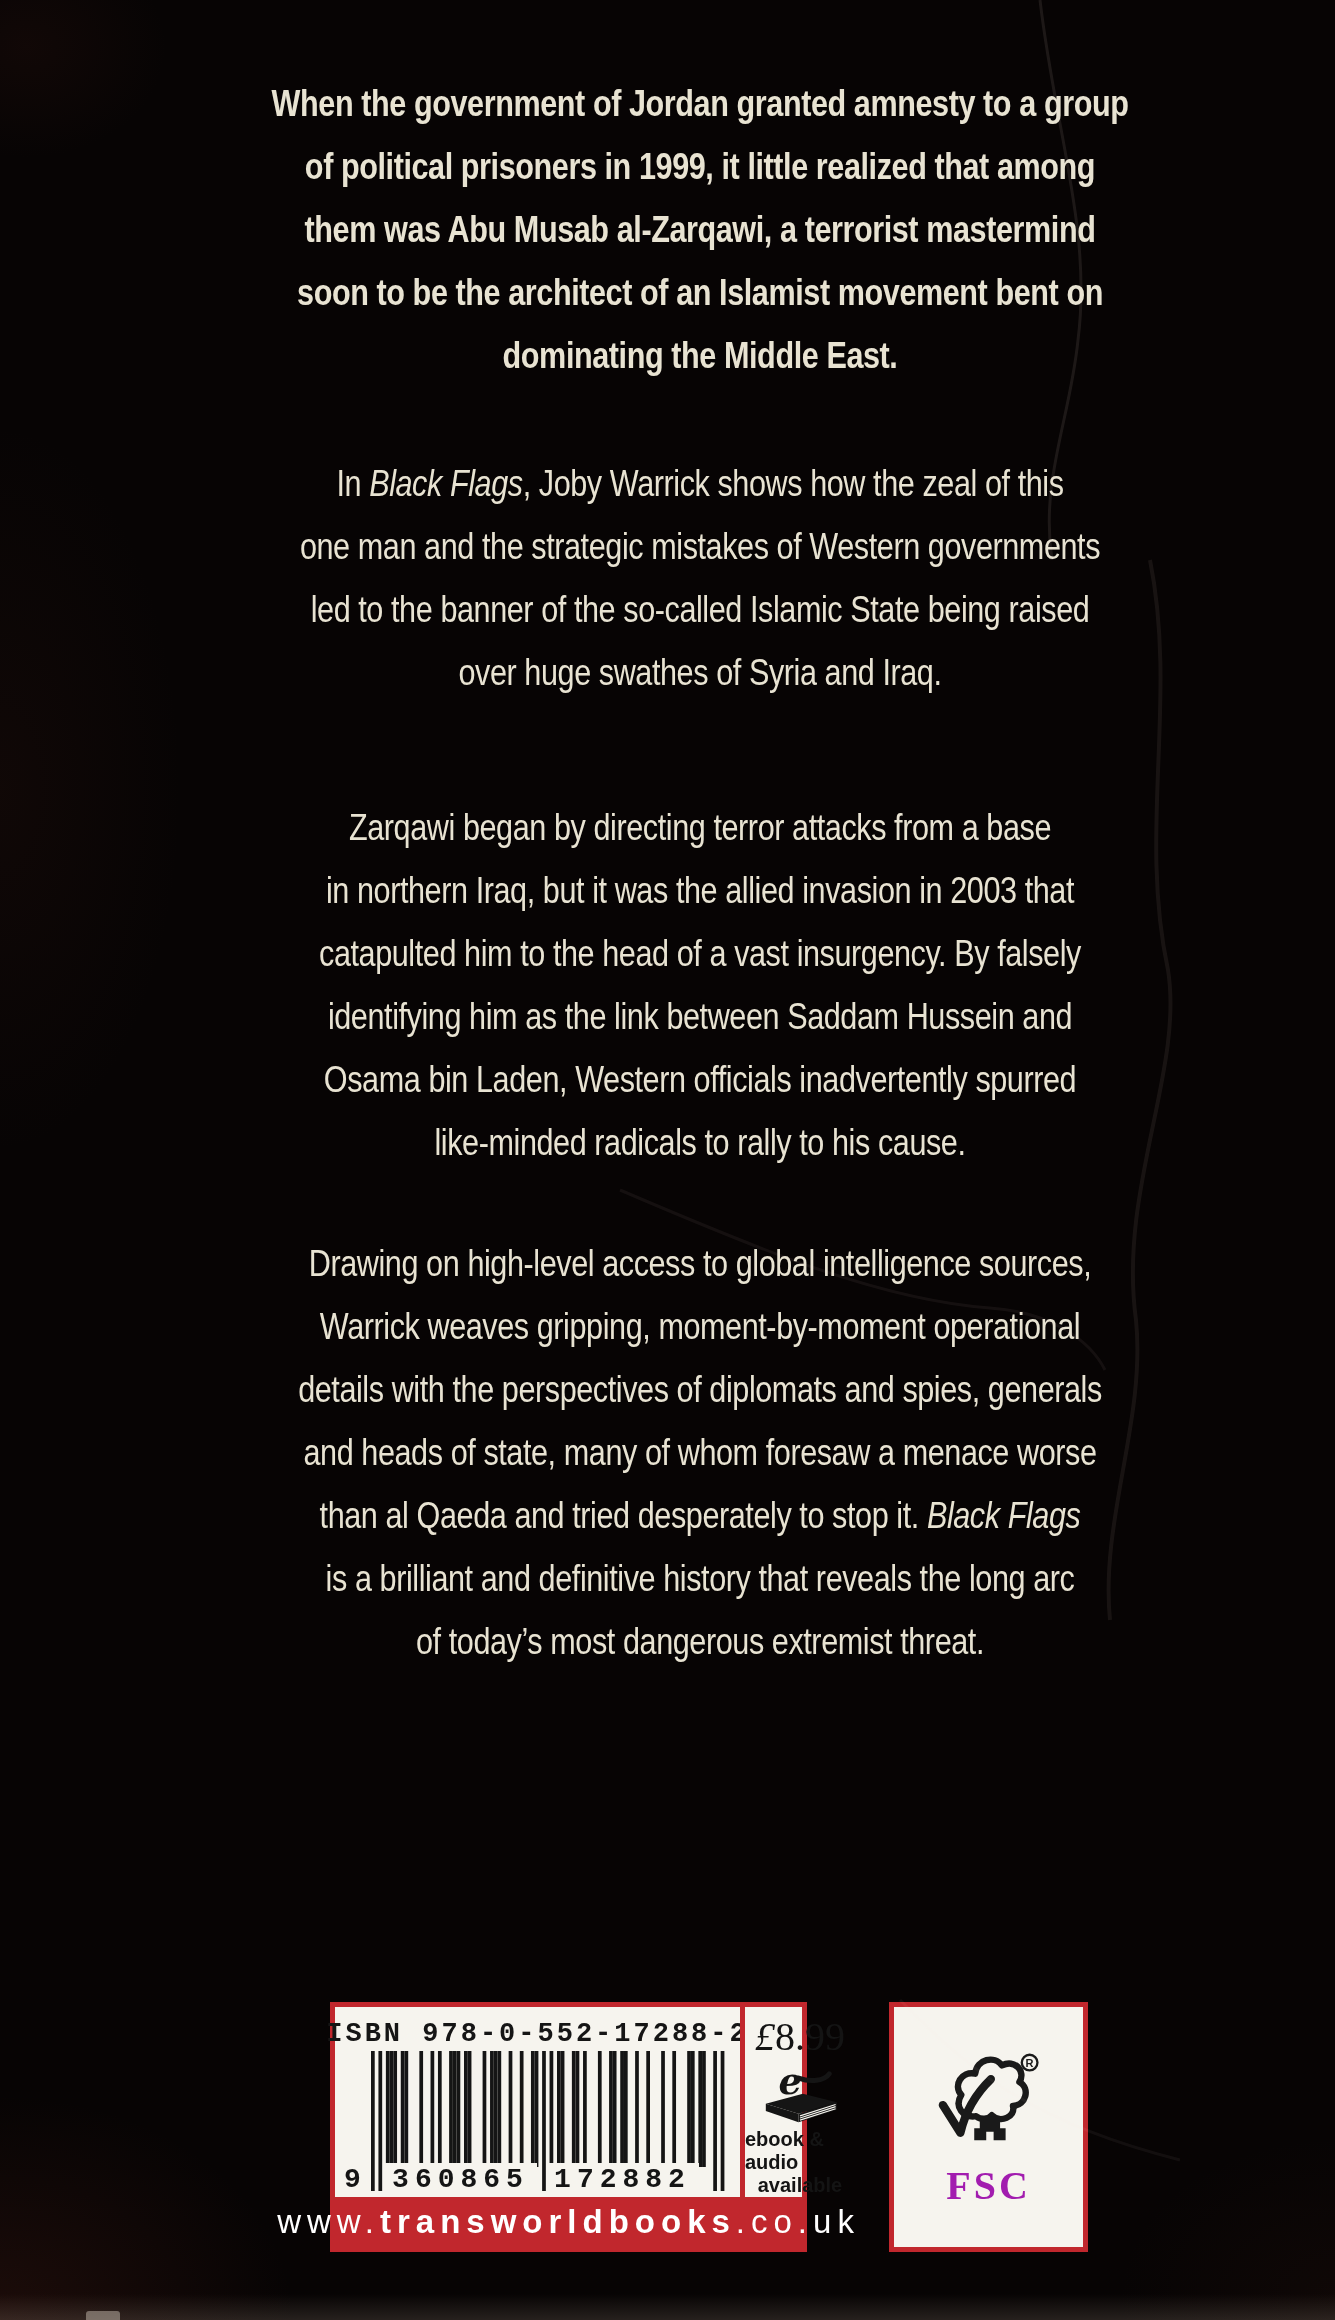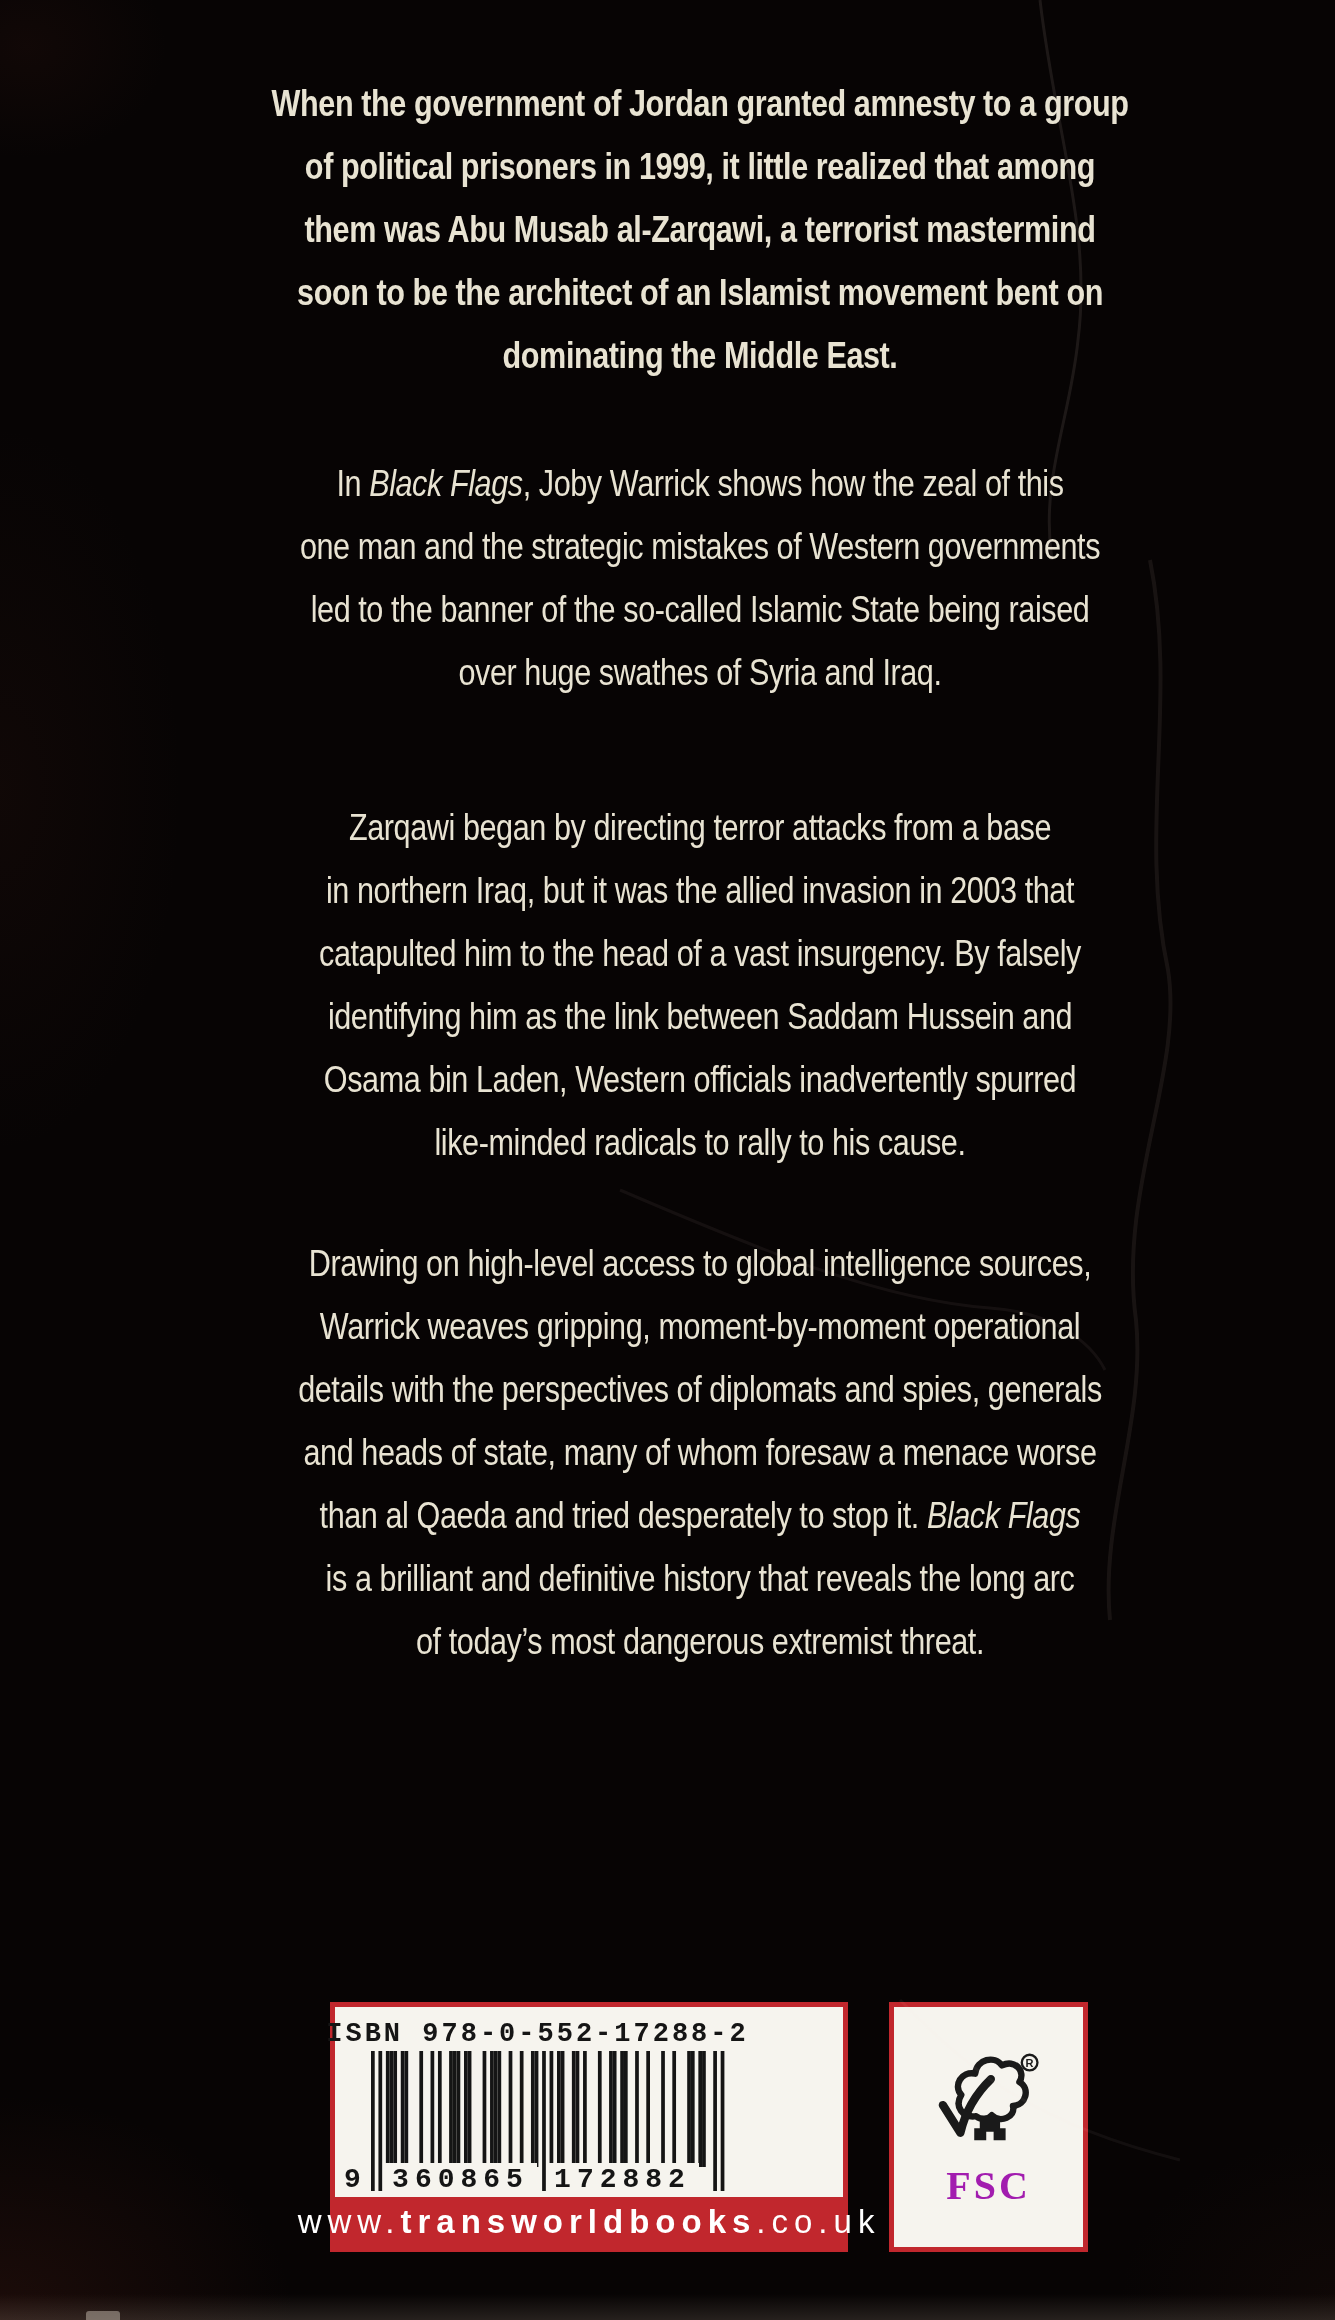--- a/index.html
+++ b/index.html
@@ -30,21 +30,21 @@
 
   .para{font-size:36px;line-height:63px;font-weight:normal;letter-spacing:-0.5px;}
   .para.bold{font-weight:bold;}
   .para .em{font-style:italic;}
   .para:nth-child(1){margin-top:72px;}
   .para:nth-child(2){margin-top:65px;}
   .para:nth-child(3){margin-top:92px;}
   .para:nth-child(4){margin-top:58px;}
 
   
-  .bp-left{position:absolute;left:330px;top:2002px;width:518px;height:250px;
+  .bp-left{position:absolute;left:330px;top:2002px;width:477px;height:250px;
     box-sizing:border-box;border:5px solid var(--panel-red,#c1272d);background:#f6f4ee;
     display:flex;flex-direction:column;}
   .bp-row{flex:1;display:flex;min-height:0;}
   .bp-isbn{width:405px;display:flex;flex-direction:column;align-items:center;box-sizing:border-box;}
   .isbn-label{margin-top:12px;font-family:"Liberation Mono","DejaVu Sans Mono",monospace;
     font-size:27px;font-weight:bold;letter-spacing:3px;color:#151515;white-space:nowrap;}
   .bars-wrap{position:relative;width:382px;height:148px;margin-top:2px;}
   .bc-digit{position:absolute;top:112px;height:34px;font-family:"Liberation Mono","DejaVu Sans Mono",monospace;
     font-size:28px;font-weight:bold;color:#151515;letter-spacing:6px;text-align:center;line-height:34px;}
   .bc-digit.d0{left:-6px;width:30px;}
@@ -158,20 +158,35 @@
               <rect x="351.36" y="0" width="3.72" height="116" fill="#151515"></rect>
               <rect x="355.08" y="0" width="3.72" height="116" fill="#151515"></rect>
               <rect x="366.24" y="0" width="3.72" height="140" fill="#151515"></rect>
               <rect x="373.68" y="0" width="3.72" height="140" fill="#151515"></rect>
             </svg>
           <span class="bc-digit d0">9</span>
           <span class="bc-digit g1">360865</span>
           <span class="bc-digit g2">172882</span>
         </div>
       </div>
+      <div class="bp-price">
+        <div class="price">£8.99</div>
+        <svg class="ebook-icon" width="110" height="86" viewBox="0 0 120 94">
+          <polygon points="12,60 64,46 112,58 58,74" fill="#151515"></polygon>
+          <polygon points="12,60 12,70 58,86 58,74" fill="#151515"></polygon>
+          <polygon points="58,74 112,58 112,68 58,86" fill="#151515"></polygon>
+          <line x1="60" y1="77" x2="110" y2="61" stroke="#f6f4ee" stroke-width="1.6"></line>
+          <line x1="60" y1="80" x2="110" y2="64" stroke="#f6f4ee" stroke-width="1.6"></line>
+          <line x1="60" y1="83" x2="110" y2="67" stroke="#f6f4ee" stroke-width="1.6"></line>
+          <text x="30" y="46" font-family="DejaVu Serif, Liberation Serif, serif" font-style="italic" font-weight="bold" font-size="52" fill="#151515">e</text>
+          <path d="M58 24 C75 30 94 28 101 18" stroke="#151515" stroke-width="7" fill="none" stroke-linecap="round"></path>
+        </svg>
+        <div class="ebook-caption">ebook &amp; audio</div>
+        <div class="ebook-caption">available</div>
+      </div>
     </div>
     <div class="bp-strip">
       <span>www.</span>
         <span class="url-bold">transworldbooks</span>
         <span>.co.uk</span>
     </div>
   </div>
 
   <div class="bp-fsc">
     <svg width="112" height="120" viewBox="0 0 120 130">

